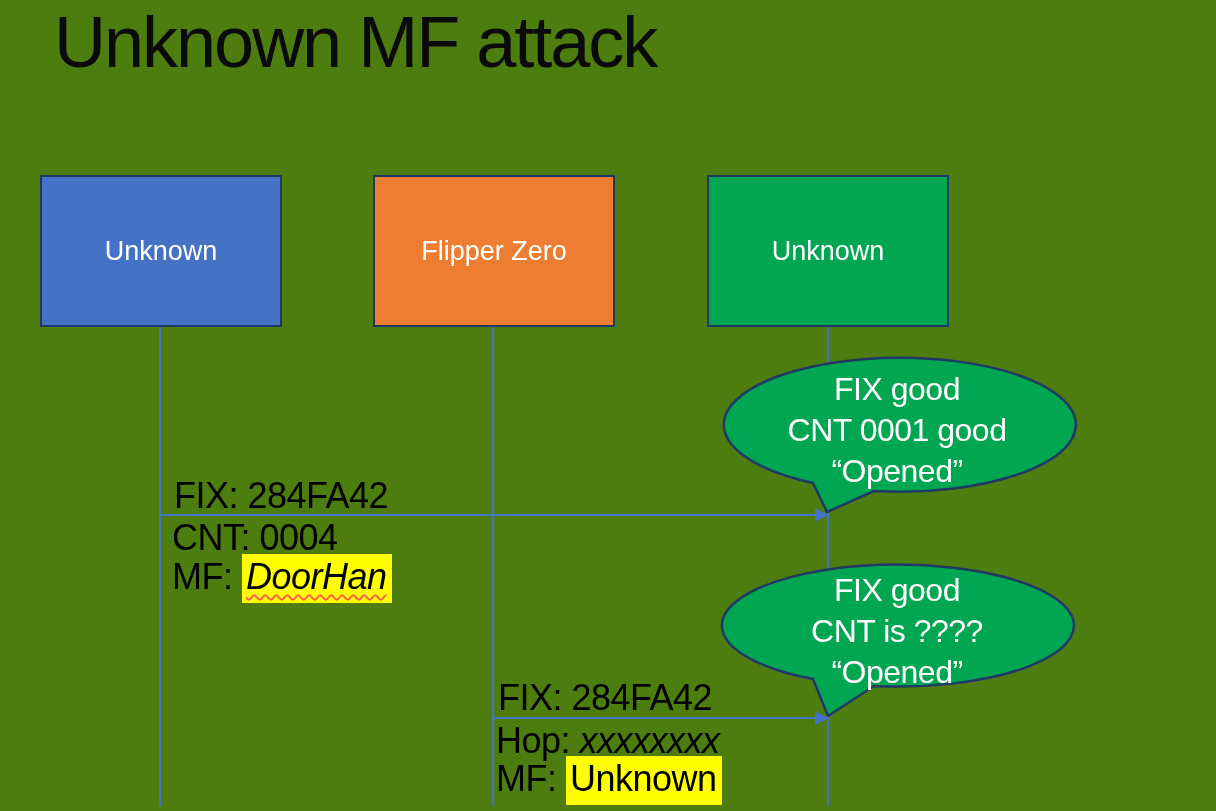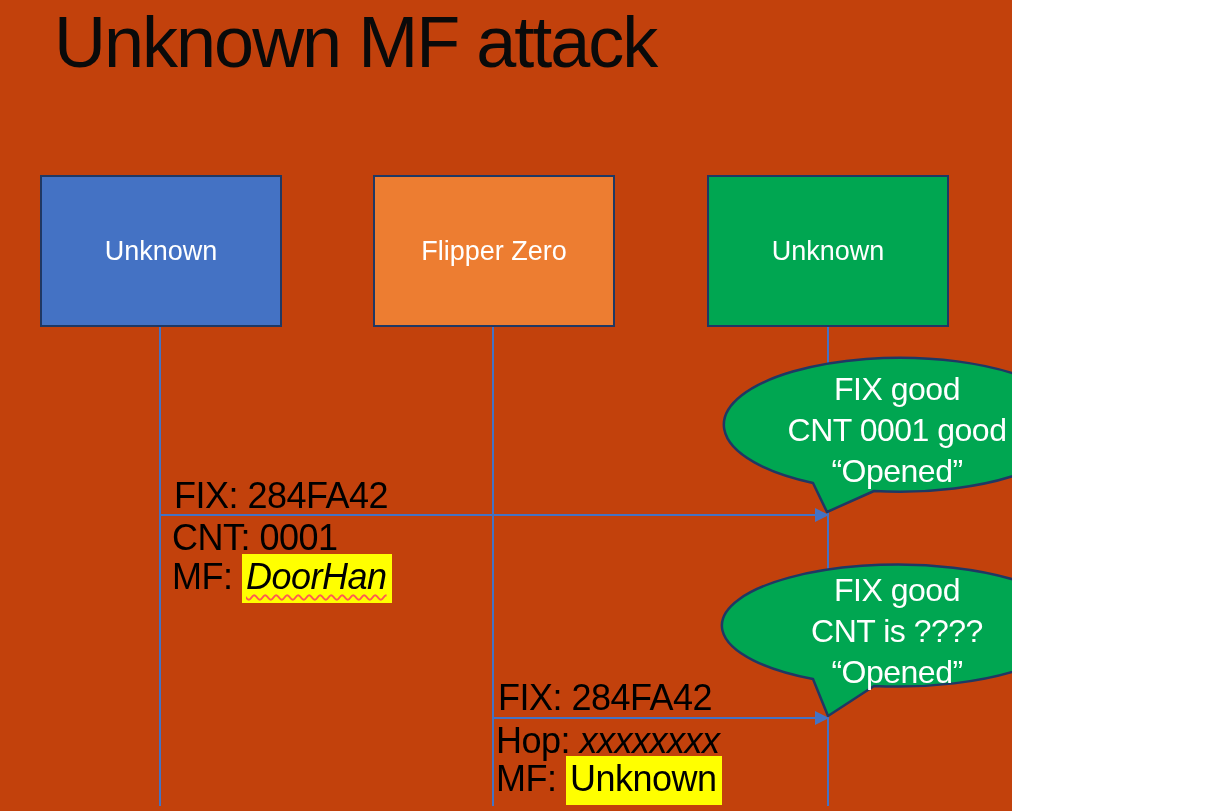--- a/index.html
+++ b/index.html
@@ -1,19 +1,19 @@
 <!DOCTYPE html>
 <html><head>
 <meta charset="utf-8">
 <style>
   html,body{margin:0;padding:0;background:#fff;}
   .slide{
     position:relative;
-    width:1012px;height:811px;
-    background:#c2410c;
+    width:1216px;height:811px;
+    background:#4d7c0f;
     overflow:hidden;
     font-family:"Liberation Sans", sans-serif;
   }
   .title{
     position:absolute;
     left:54px;top:6px;
     font-size:72px;
     font-weight:300;
     letter-spacing:-2px;
     line-height:1;
@@ -154,21 +154,21 @@
     </div>
   </div>
 
   <div class="msg-arrow-line arrow1-line"></div>
   <div class="arrowhead arrow1-head"></div>
 
   <div class="msg-arrow-line arrow2-line"></div>
   <div class="arrowhead arrow2-head"></div>
 
   <div class="msg-line m1-l1">FIX: 284FA42</div>
-  <div class="msg-line m1-l2">CNT: 0001</div>
+  <div class="msg-line m1-l2">CNT: 0004</div>
   <div class="msg-line m1-l3">
     <span>MF: </span><span class="hl sq">DoorHan</span>
   </div>
 
   <div class="msg-line m2-l1">FIX: 284FA42</div>
   <div class="msg-line m2-l2">
     <span>Hop: </span><span class="sq">xxxxxxxx</span>
   </div>
   <div class="msg-line m2-l3">
     <span>MF: </span><span class="hl">Unknown</span>

